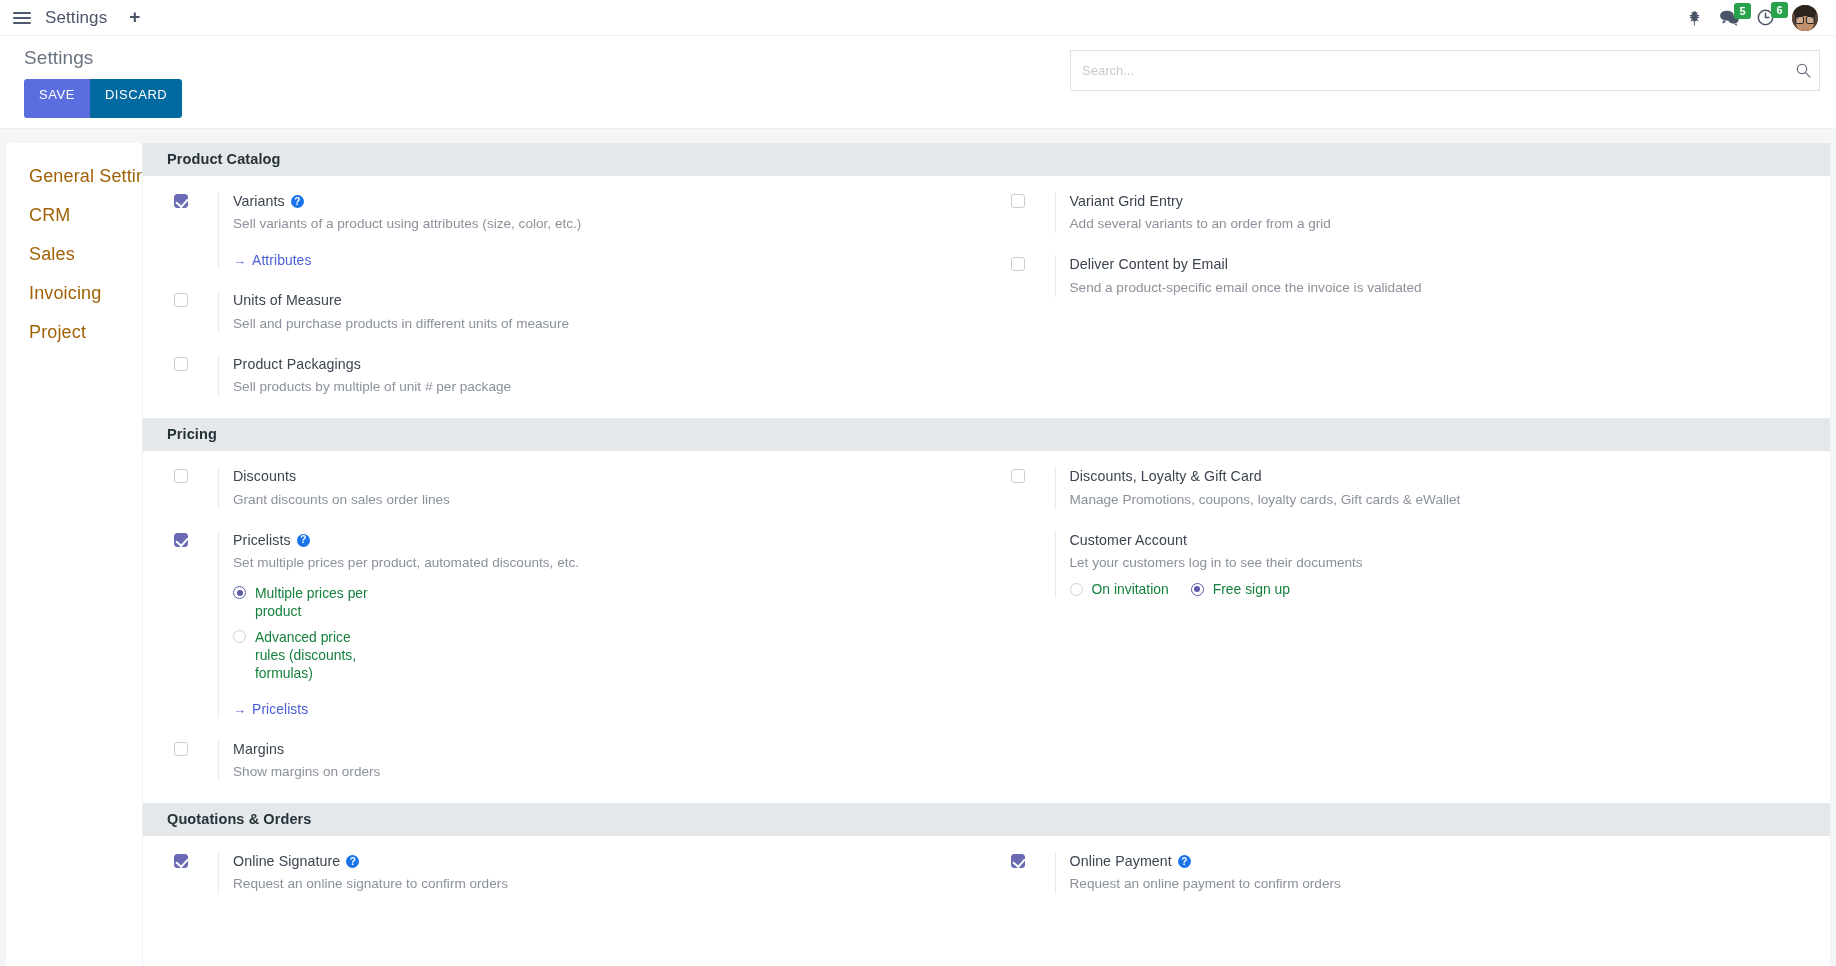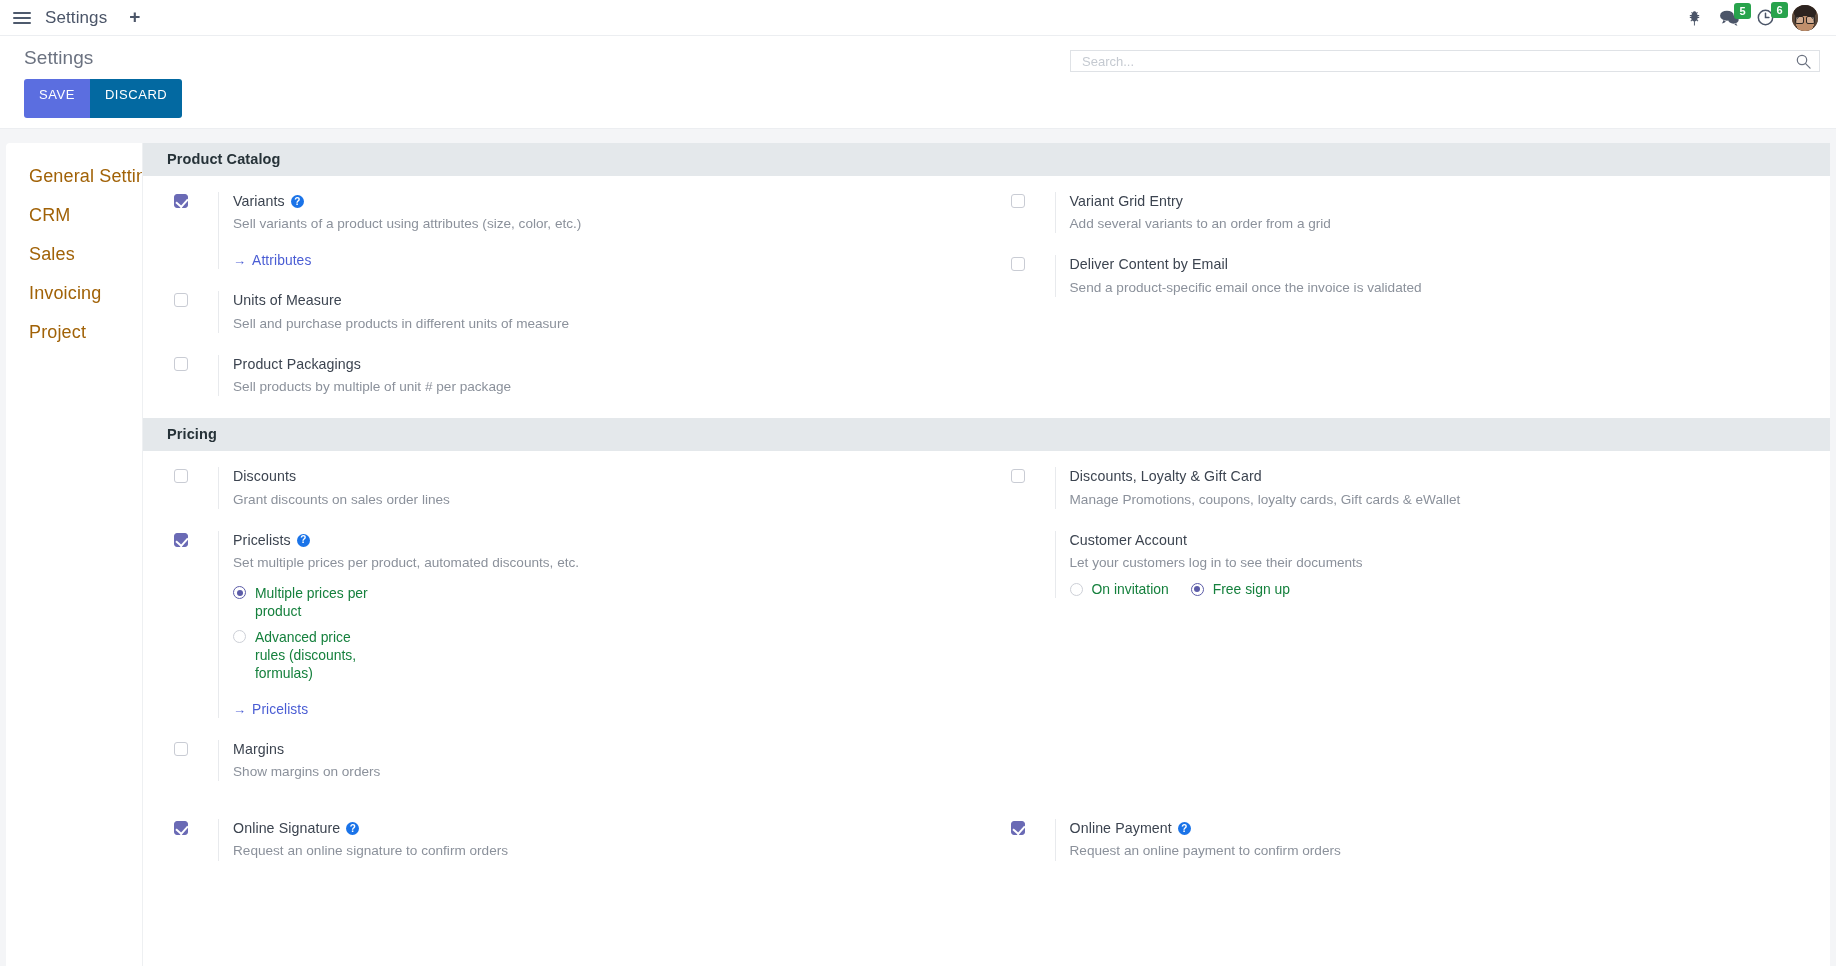--- a/index.html
+++ b/index.html
@@ -66,21 +66,21 @@
   .btn-row { display: flex; }
   .btn {
     border: none; font-size: 13px; letter-spacing: .55px; color: #fff;
     padding: 8px 15px 16px; cursor: pointer; font-family: inherit;
     border-radius: 3px;
   }
   .btn-save { background: #5b6ee0; border-radius: 3px 0 0 3px; }
   .btn-discard { background: #0369a1; border-radius: 0 3px 3px 0; }
   .cp-right { margin-left: auto; padding-top: 3px; }
   .searchbox {
-    width: 750px; height: 22px; border: 1px solid #dfe2e6; border-radius: 0;
+    width: 750px; height: 41px; border: 1px solid #dfe2e6; border-radius: 0;
     background: #fff; display: flex; align-items: center; padding: 0 8px 0 11px;
   }
   .searchbox input {
     flex: 1; border: none; outline: none; font-size: 13px; color: #5a6472;
     font-family: inherit; background: transparent;
   }
   .searchbox input::placeholder { color: #c5cad1; }
   .search-ic { color: #6b7280; display: flex; cursor: pointer; }
 
   
@@ -388,20 +388,21 @@
                   </label>
                   <label class="radio-opt">
                     <span class="rad on"></span>
                     <span class="rlbl">Free sign up</span>
                   </label>
                 </div>
               </div>
             </div>
           </div>
         </div>
+        <div class="section-header">Quotations &amp; Orders</div>
         <div class="section-body">
           <div class="col left">
             <div class="setting">
               <div class="cb-cell">
                 <div class="chk on"></div>
               </div>
               <div class="sbody">
                 <div class="s-title">
                   <span>Online Signature</span>
                   <span class="help">?</span>

